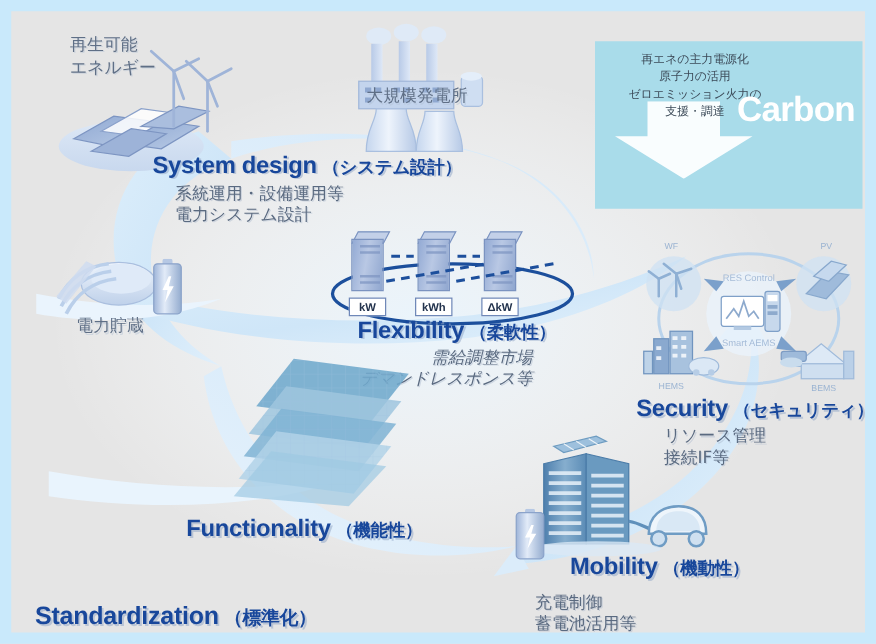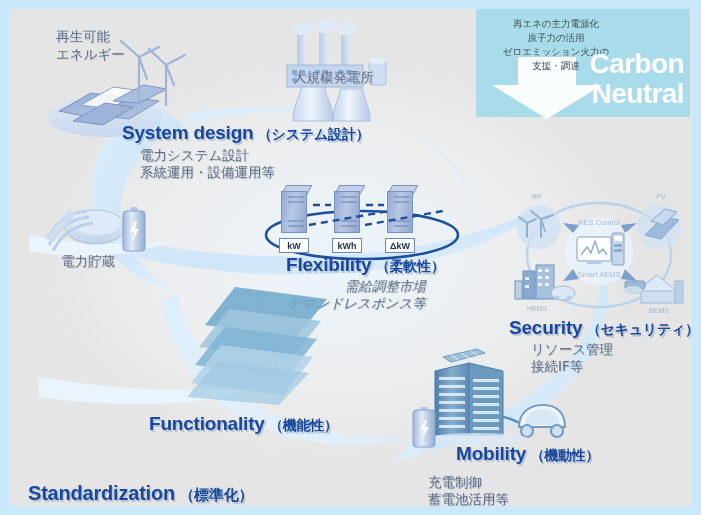--- a/index.html
+++ b/index.html
@@ -28,21 +28,21 @@
     white-space:nowrap;color:#5a6a80;font-size:13.5px;line-height:16.5px;
     text-align:center;text-shadow:1px 1px 0 rgba(170,185,205,.45);
   }
   .cap{
     white-space:nowrap;color:#5f6f86;font-size:13.5px;line-height:16px;
     text-shadow:1px 1px 0 rgba(175,190,210,.45);
   }
 
   
   .cn-box{
-    position:absolute;left:467px;top:0;width:214px;height:108px;
+    position:absolute;left:467px;top:24px;width:214px;height:134px;
     background:#a9dcea;
     text-decoration:underline;
   }
   .cn-lines{
     position:absolute;left:0;top:8px;width:160px;text-align:center;
     color:#3c4a58;font-size:9.5px;line-height:14px;white-space:nowrap;
   }
   .cn-lines div{font-size:9.5px;}
   .cn-title{
     position:absolute;right:6px;top:40px;color:#ffffff;font-weight:bold;
@@ -207,31 +207,30 @@
         <polygon points="28,0 86,0 86,28 112,28 57,62 2,28 28,28" fill="#ffffff" opacity=".93"></polygon>
       </svg>
       <div class="cn-lines jpgoth">
         <div>再エネの主力電源化</div>
         <div>原子力の活用</div>
         <div>ゼロエミッション火力の</div>
         <div>支援・調達</div>
       </div>
       <div class="cn-title">
         <div>Carbon</div>
-        <div>Neutral</div>
       </div>
     </div>
 
     <div class="abs head" style="left:113px;top:113px;">
       <span class="en">System design</span>
       <span class="jp jpgoth">（システム設計）</span>
     </div>
     <div class="abs sub jpgoth" style="left:131px;top:138px;text-align:left;">
+      <div>系統運用・設備運用等</div>
       <div>電力システム設計</div>
-      <div>系統運用・設備運用等</div>
     </div>
 
     <svg class="abs" style="left:34px;top:188px;width:90px;height:60px;" viewBox="0 0 90 60">
       <defs>
         <linearGradient id="damG" x1="0" y1="0" x2="0" y2="1">
           <stop offset="0%" stop-color="#eef4fc"></stop>
           <stop offset="100%" stop-color="#bfd1ea"></stop>
         </linearGradient>
       </defs>
       <ellipse cx="52" cy="30" rx="30" ry="17" fill="url(#damG)" stroke="#aabfdf"></ellipse>

